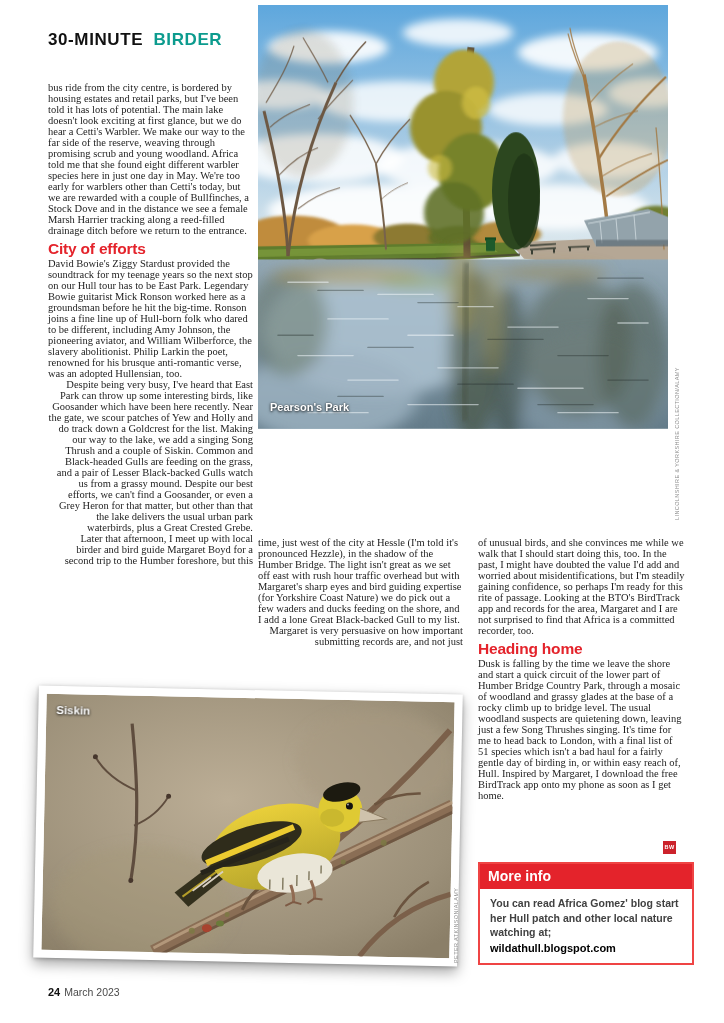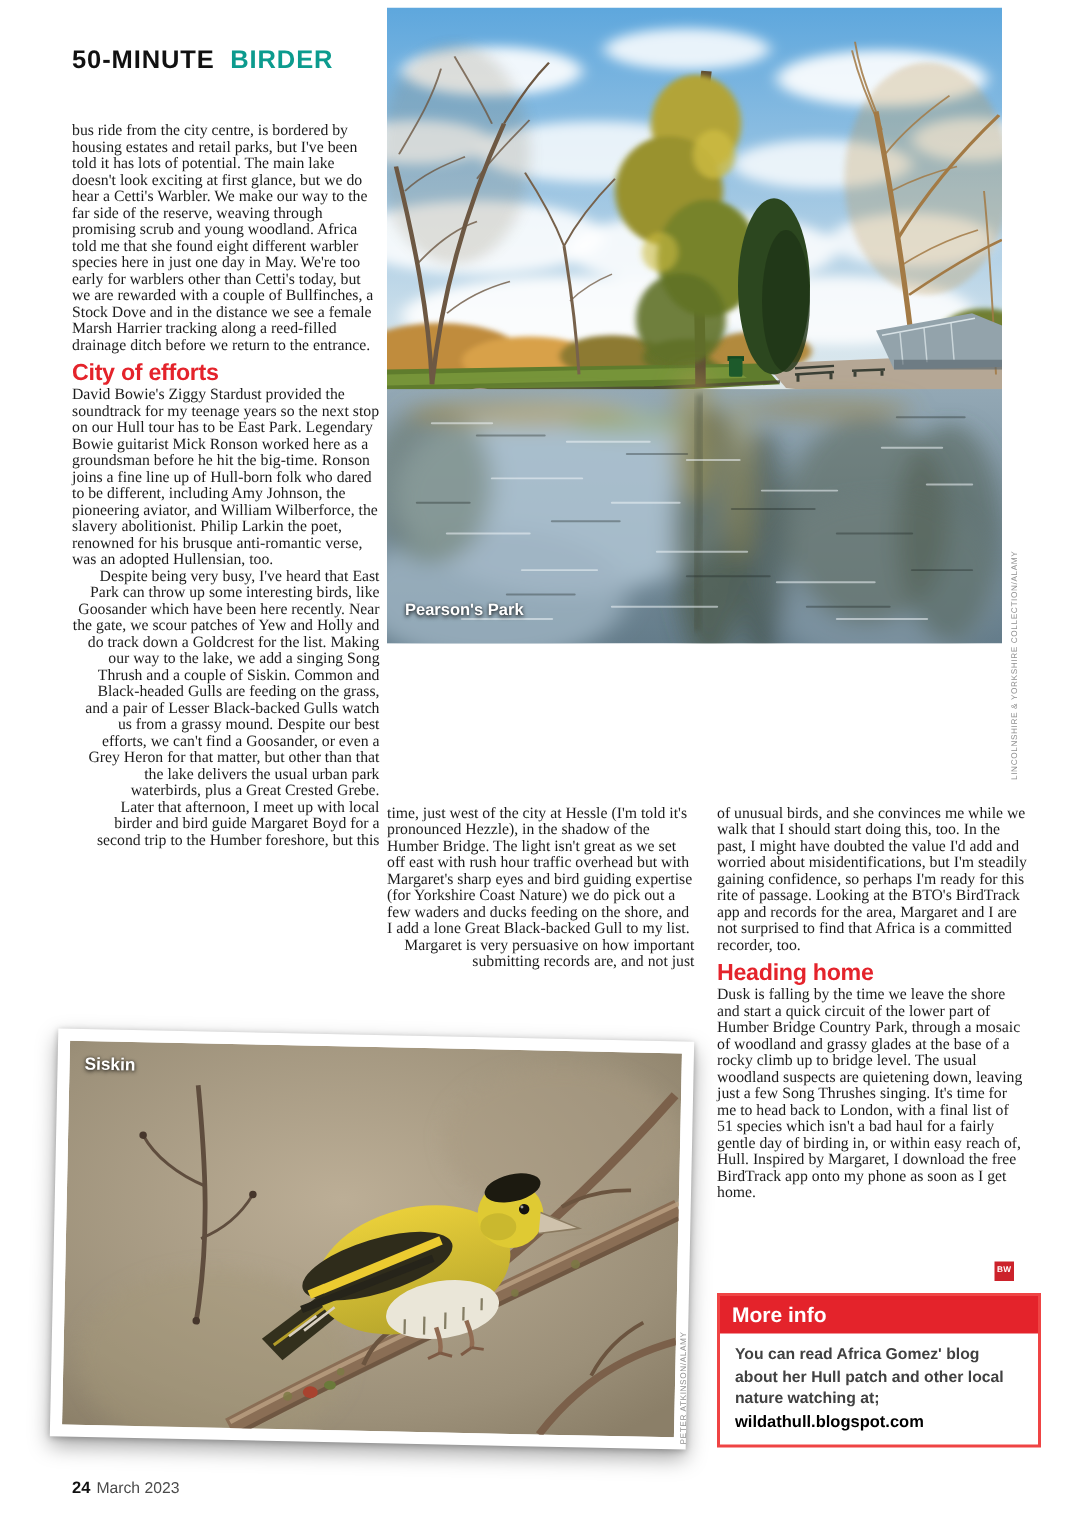--- a/index.html
+++ b/index.html
@@ -47,21 +47,21 @@
   
   .footer{position:absolute;left:48px;top:986px;font-family:"Liberation Sans",sans-serif;font-size:10.5px;color:#4a4a4a;}
   .footer .pg{font-weight:bold;color:#111111;font-size:11px;margin-right:4px;margin-top:48px;}
 </style>
 </head>
 <body>
 
 <div class="page">
 
   <div class="kicker">
-    <span class="k-black">50-MINUTE</span>
+    <span class="k-black">30-MINUTE</span>
     <span class="k-teal">BIRDER</span>
   </div>
 
   <figure class="park-fig">
     <svg viewBox="0 0 410 520" preserveAspectRatio="none">
       <defs>
         <linearGradient id="sky" x1="0" y1="0" x2="0" y2="1">
           <stop offset="0" stop-color="#5ea7dd"></stop>
             <stop offset=".55" stop-color="#a8cbe4"></stop>
             <stop offset="1" stop-color="#e3ecef"></stop>
@@ -336,21 +336,21 @@
           <path d="M251,203 l-8,4 M251,203 l8,2 M272,199 l-7,5 M272,199 l8,1"></path>
         </g>
       </g>
     </svg>
     <figcaption class="photo-caption siskin-caption">Siskin</figcaption>
   </figure>
   <div class="credit credit-siskin">PETER ATKINSON/ALAMY</div>
 
   <aside class="more-info">
     <div class="mi-head">More info</div>
-    <div class="mi-body">You can read Africa Gomez' blog about her Hull patch and other local nature watching at;</div>
+    <div class="mi-body">You can read Africa Gomez' blog start her Hull patch and other local nature watching at;</div>
     <div class="mi-link">wildathull.blogspot.com</div>
   </aside>
 
   <div class="footer">
     <span class="pg">24</span><span>March 2023</span>
   </div>
 
 </div>
 
 </body></html>

